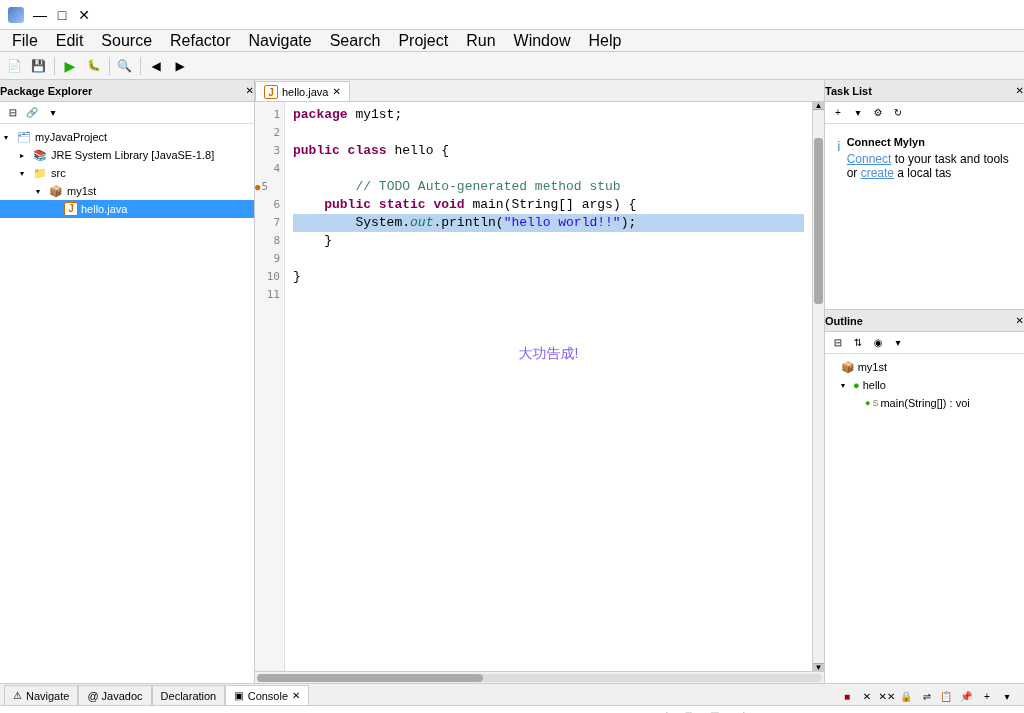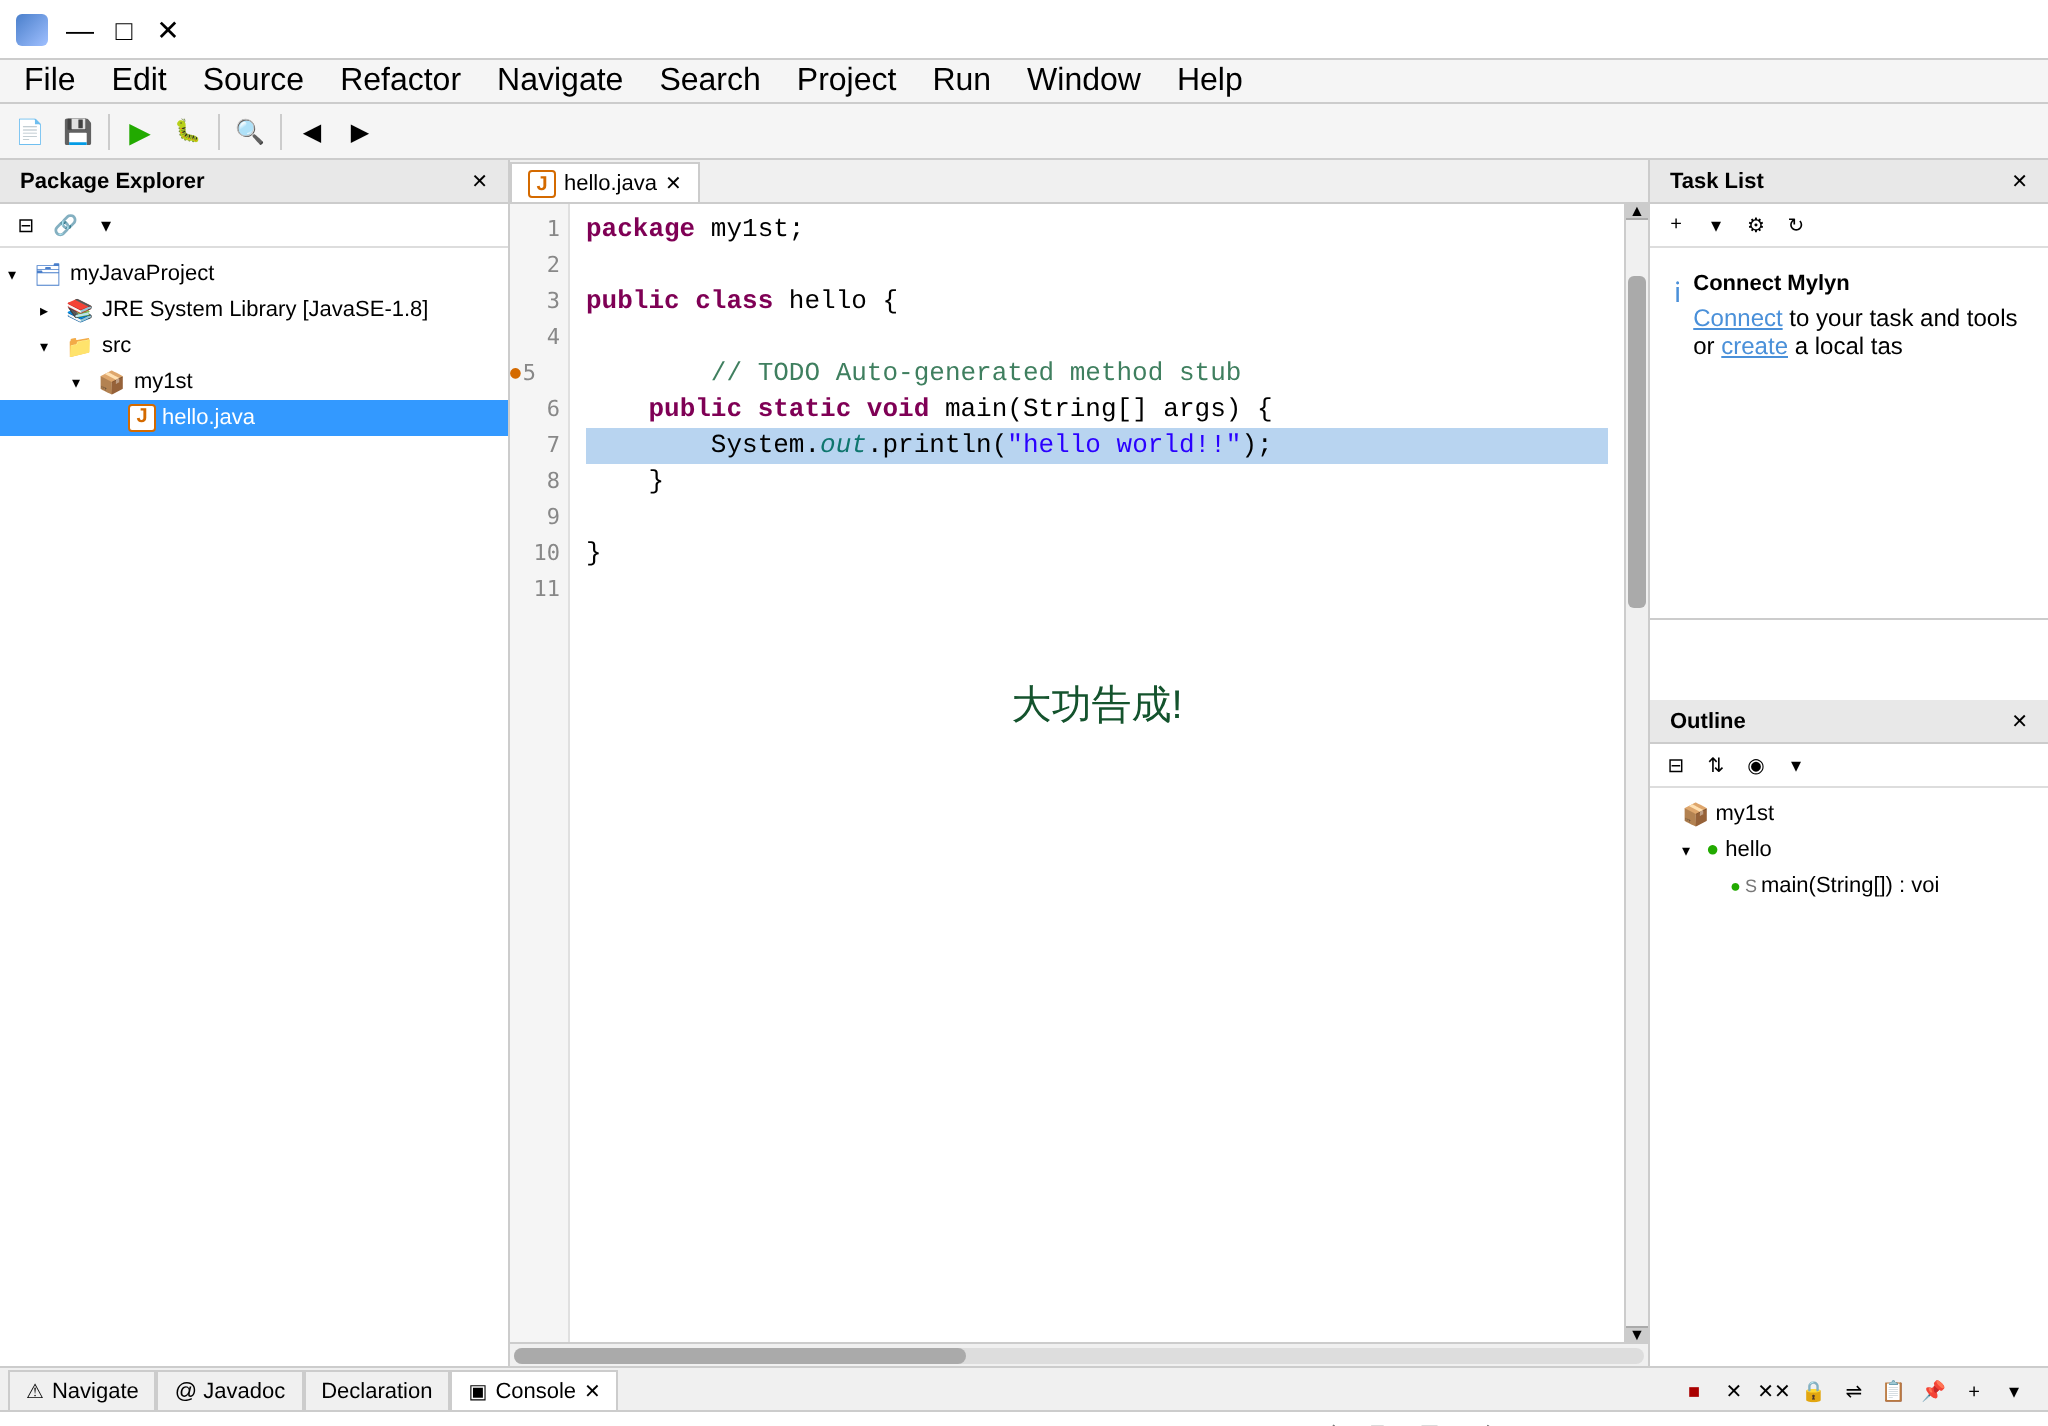--- a/index.html
+++ b/index.html
@@ -65,21 +65,21 @@
       background: #fff;
       border-right: 1px solid #ccc;
       display: flex;
       flex-direction: column;
     }
     .panel-header {
       background: #e8e8e8;
       height: 22px;
       display: flex;
       align-items: center;
-      padding: 0 10px;
+      padding: 0 0;
       border-bottom: 1px solid #ccc;
       font-size: 11px;
       gap: 4px;
     }
     .panel-toolbar {
       height: 22px;
       display: flex;
       align-items: center;
       padding: 0 4px;
       border-bottom: 1px solid #ddd;
@@ -162,21 +162,21 @@
       font-family: 'Courier New', monospace;
       font-size: 13px;
       line-height: 18px;
     }
     .code-line { height: 18px; white-space: pre; }
     .kw { color: #7f0055; font-weight: bold; }
     .comment { color: #3f7f5f; }
     .string { color: #2a00ff; }
     .out-field { color: #0f766e; font-style: italic; }
     .highlighted-line { background: #b8d4f0; }
-    .big-success { color: #14532d; font-size: 20px; text-align: center; margin-top: 40px; font-family: sans-serif; }
+    .big-success { color: #8b5cf6; font-size: 14px; text-align: center; margin-top: 40px; font-family: sans-serif; }
     .editor-scrollbar-h {
       height: 12px;
       background: #f0f0f0;
       border-top: 1px solid #ccc;
       display: flex;
       align-items: center;
       padding: 0 2px;
     }
     .scrollbar-track {
       flex: 1;
@@ -194,21 +194,20 @@
       border-radius: 4px;
     }
 
     
     #right-panel {
       width: 200px;
       background: #fff;
       border-left: 1px solid #ccc;
       display: flex;
       flex-direction: column;
-      gap: 40px;
     }
     #task-list {
       height: 230px;
       border-bottom: 1px solid #ccc;
       display: flex;
       flex-direction: column;
     }
     .task-toolbar { height: 22px; display: flex; align-items: center; padding: 0 4px; border-bottom: 1px solid #ddd; gap: 2px; }
     .task-content { flex: 1; padding: 8px; font-size: 11px; }
     .connect-mylyn { display: flex; align-items: flex-start; gap: 6px; padding: 4px; }

